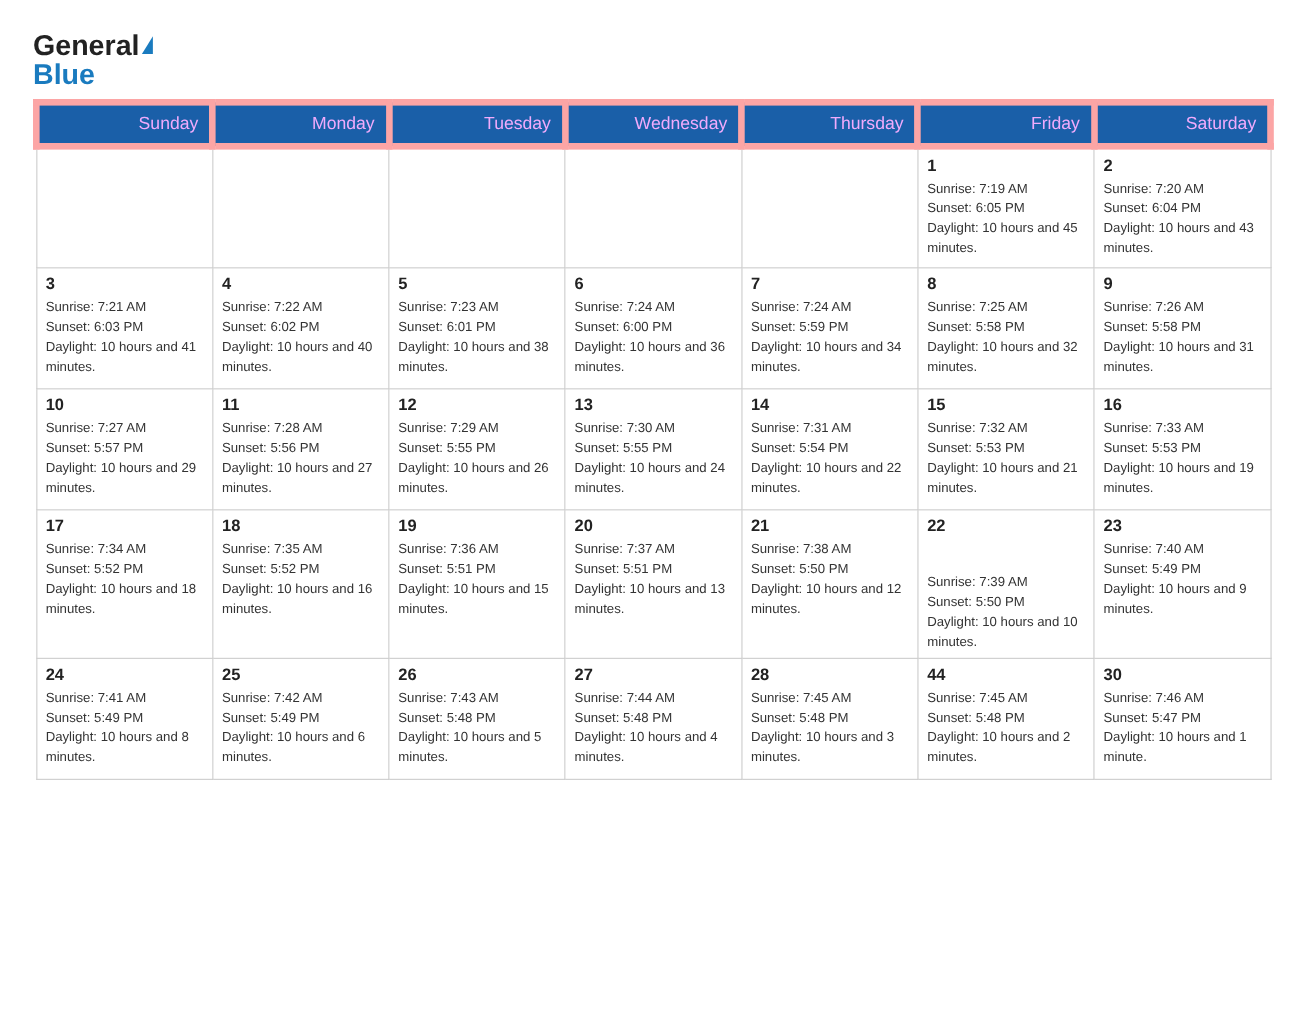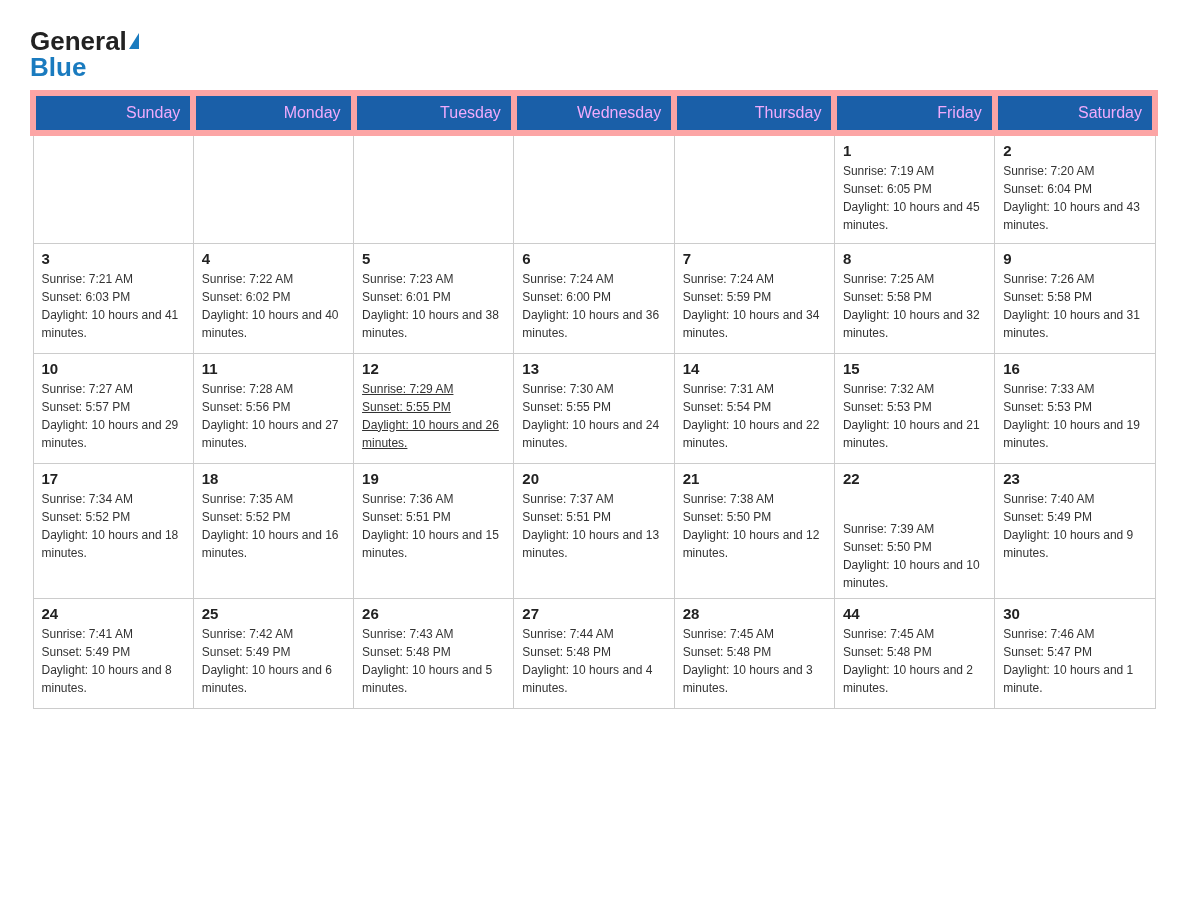--- a/index.html
+++ b/index.html
@@ -207,21 +207,21 @@
 Daylight: 10 hours and 29 minutes.</div>
         </td>
         <td>
           <span class="day-num">11</span>
           <div class="day-info" style="white-space: pre-line;">Sunrise: 7:28 AM
 Sunset: 5:56 PM
 Daylight: 10 hours and 27 minutes.</div>
         </td>
         <td>
           <span class="day-num">12</span>
-          <div class="day-info" style="white-space: pre-line; text-decoration: underline;">Sunrise: 7:29 AM
+          <div class="day-info" style="white-space: pre-line;">Sunrise: 7:29 AM
 Sunset: 5:55 PM
 Daylight: 10 hours and 26 minutes.</div>
         </td>
         <td>
           <span class="day-num">13</span>
           <div class="day-info" style="white-space: pre-line;">Sunrise: 7:30 AM
 Sunset: 5:55 PM
 Daylight: 10 hours and 24 minutes.</div>
         </td>
         <td>

